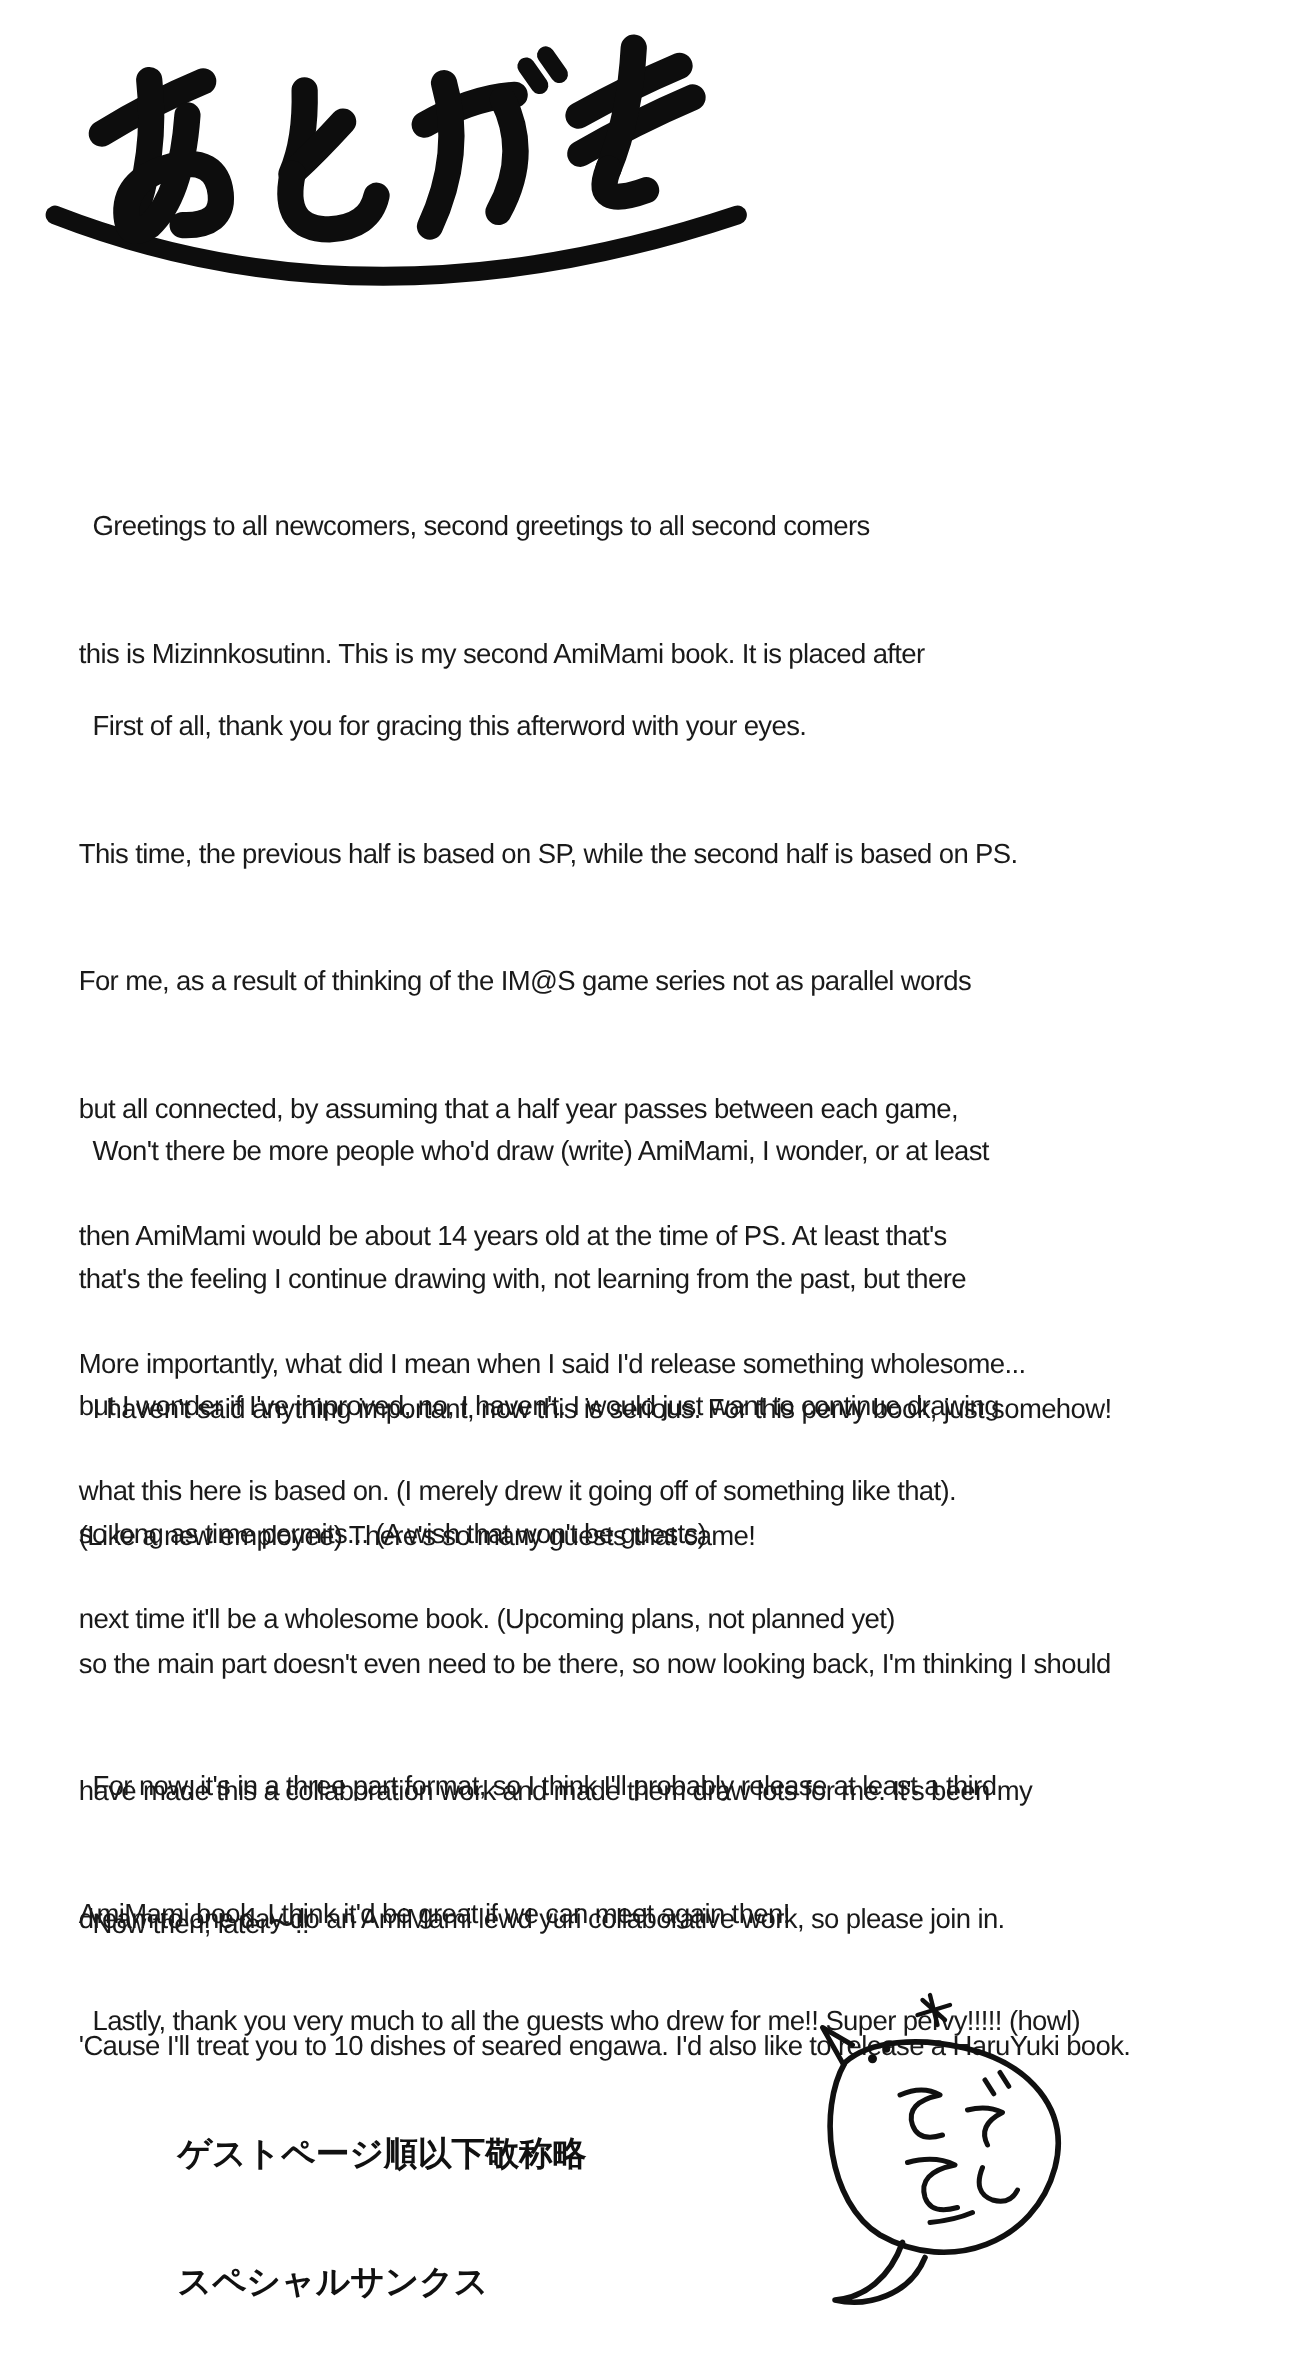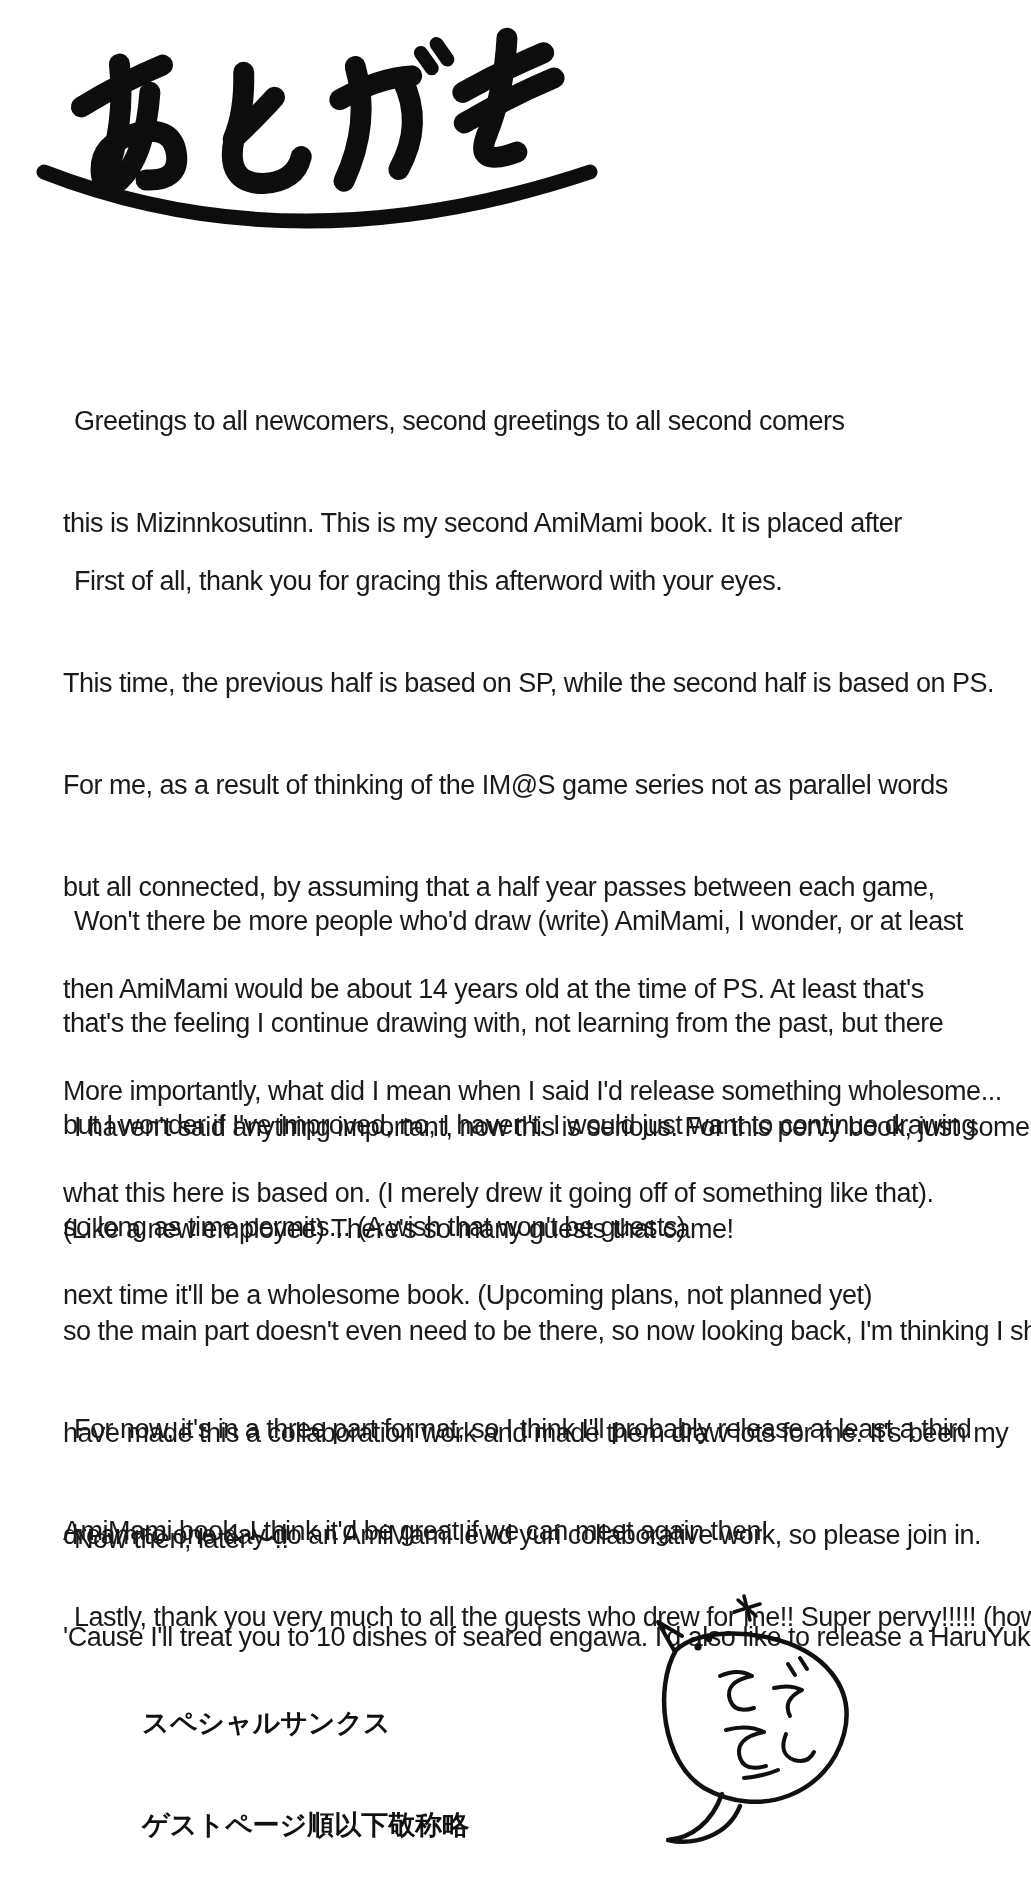--- a/index.html
+++ b/index.html
@@ -14,21 +14,21 @@
   .page{position:absolute;inset:0;background:#ffffff;}
 
   
   .title-wrap{position:absolute;left:34px;top:22px;width:574px;height:250px;}
   .title-wrap svg{display:block;width:100%;height:100%;}
   .sr{position:absolute;width:1px;height:1px;overflow:hidden;clip:rect(0 0 0 0);white-space:nowrap;}
 
   
   .para{
     position:absolute;left:63px;
-    font-size:27px;line-height:34px;letter-spacing:-0.5px;
+    font-size:22px;line-height:34px;letter-spacing:-0.5px;
     color:#1a1a1a;white-space:pre;
     font-family:"Liberation Sans",sans-serif;
   }
   .para .line{height:34px;}
   .para .line.first{padding-left:11px;}
 
   
   .credits{
     position:absolute;left:142px;top:1638px;
     font-size:27px;font-weight:700;line-height:34px;
@@ -119,22 +119,22 @@
 
   <div class="para" style="top:1454px">
     <div class="line first">Now then, later〜!!</div>
   </div>
 
   <div class="para" style="top:1532px">
     <div class="line first">Lastly, thank you very much to all the guests who drew for me!! Super pervy!!!!! (howl)</div>
   </div>
 
   <div class="credits">
+    <div class="line">ゲストページ順以下敬称略</div>
     <div class="line">スペシャルサンクス</div>
-    <div class="line">ゲストページ順以下敬称略</div>
     
     
     
     
   </div>
 
   <div class="doodle">
     <svg viewBox="0 0 214 258" fill="none" stroke="#101010" stroke-linecap="round" stroke-linejoin="round">
 
       <g stroke-width="3.5">

